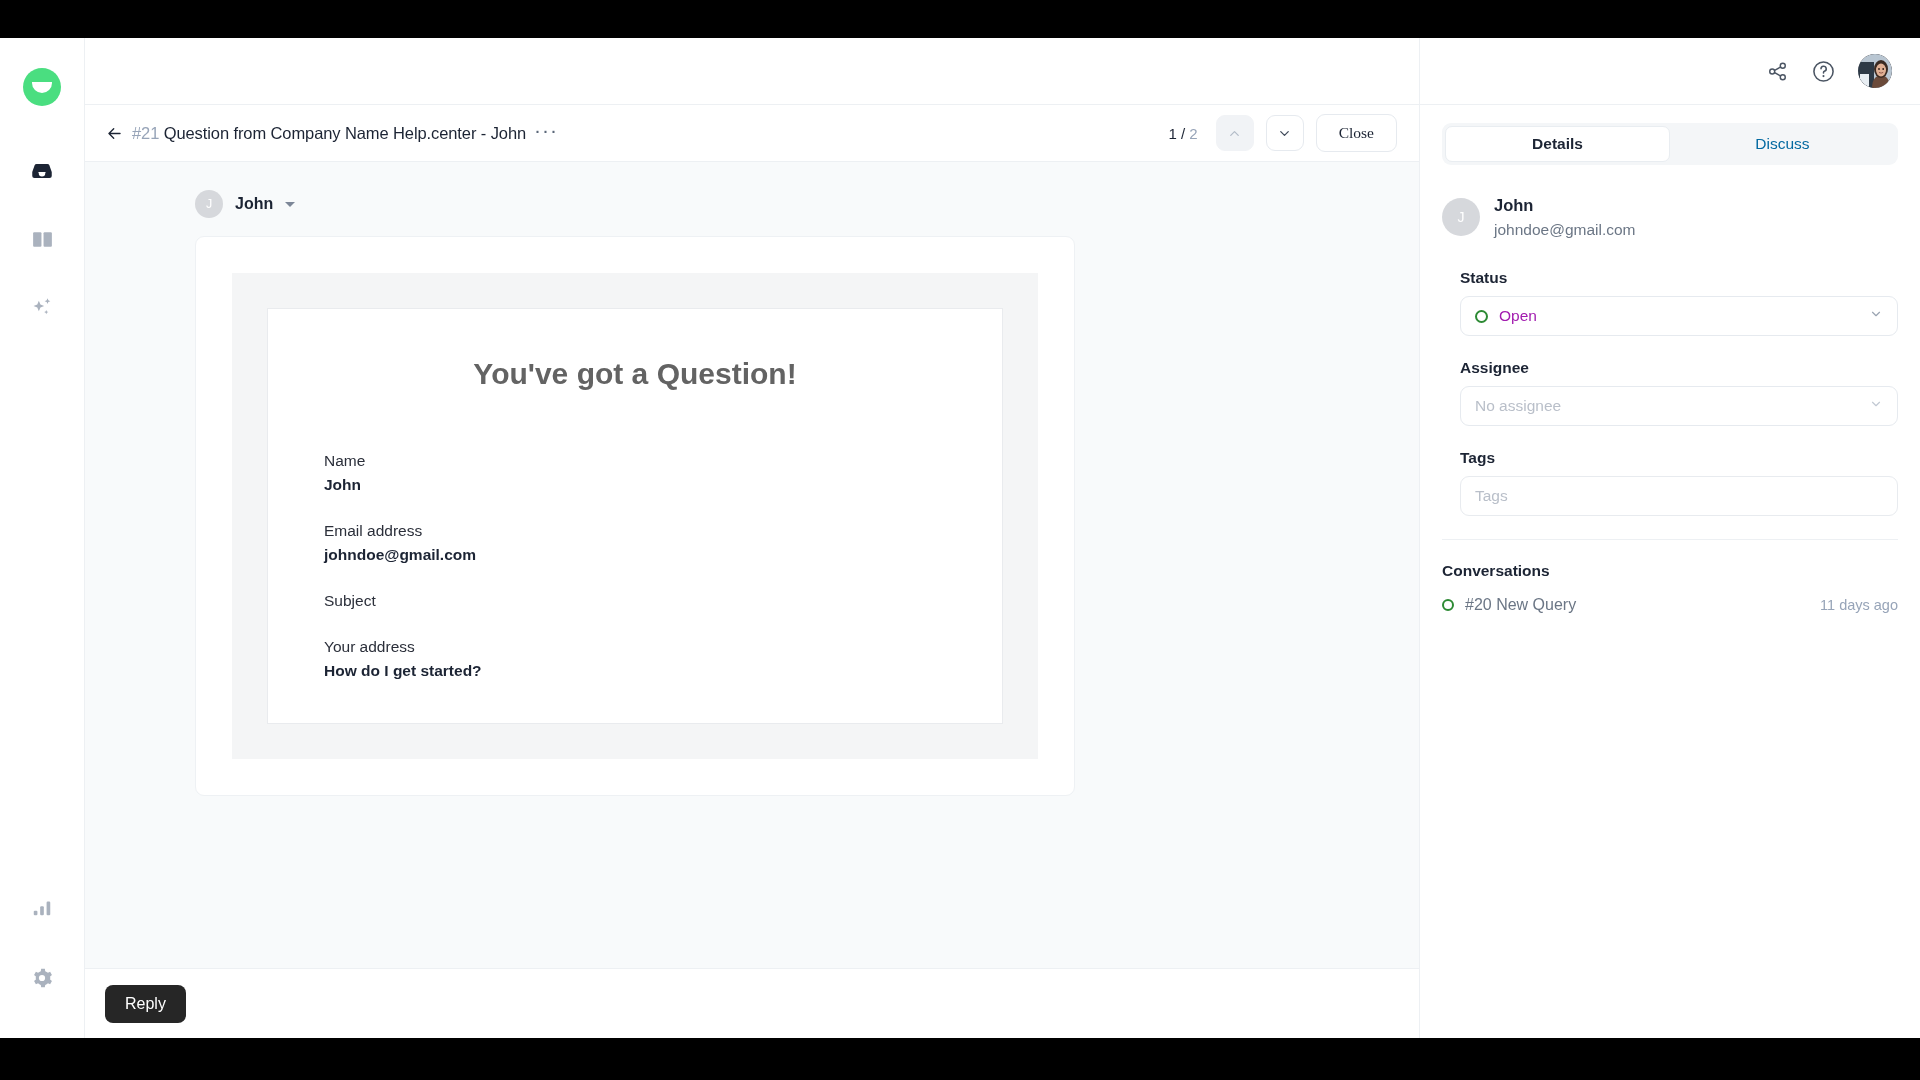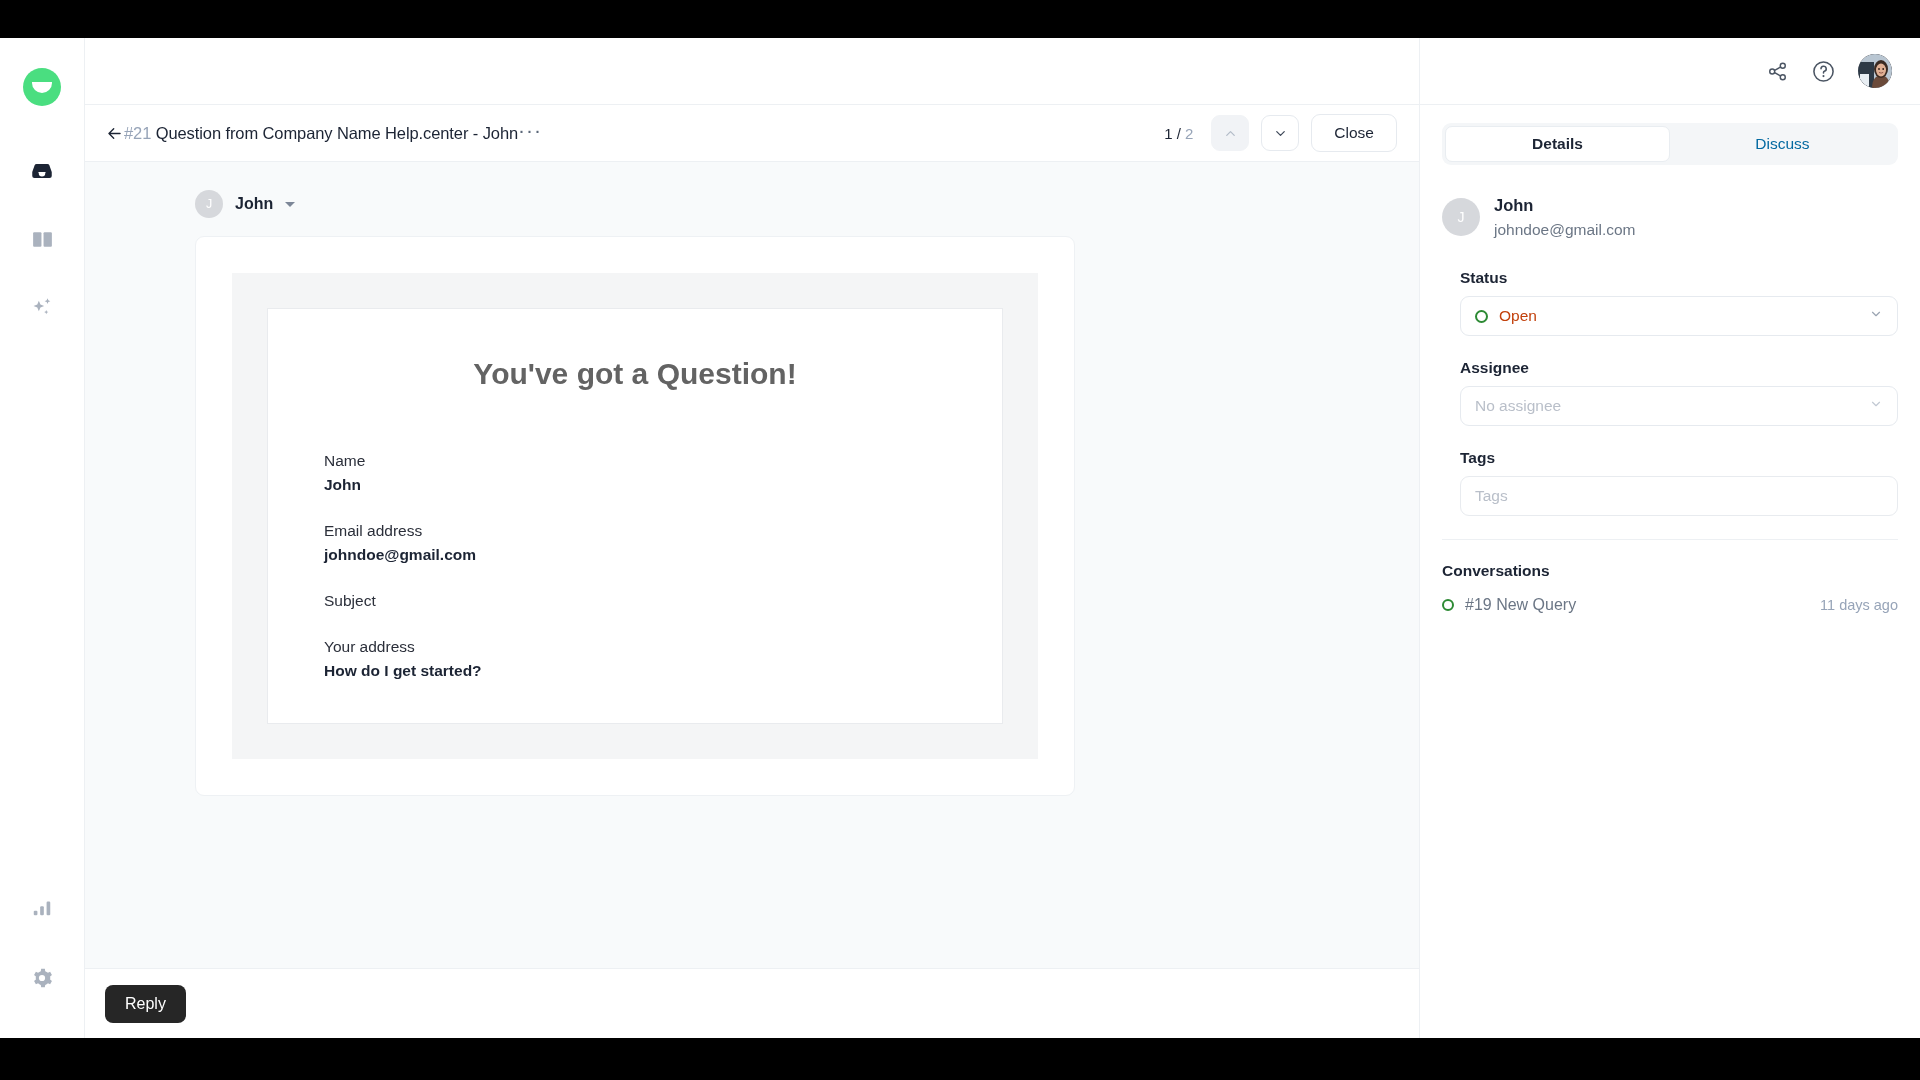--- a/index.html
+++ b/index.html
@@ -85,21 +85,21 @@
     border-bottom: 1px solid #edf0f3;
   }
   .convbar {
     height: 57px;
     flex: 0 0 57px;
     display: flex;
     align-items: center;
     padding: 0 22px 0 20px;
     border-bottom: 1px solid #edf0f3;
     background: #ffffff;
-    gap: 0;
+    gap: 8px;
   }
   .back-arrow { cursor: pointer; display: flex; align-items: center; }
   .conv-title {
     font-size: 16.5px;
     color: #1c2434;
     letter-spacing: -0.1px;
     white-space: nowrap;
   }
   .conv-title .num { color: #97a4b8; }
   .dots {
@@ -122,21 +122,21 @@
   }
   .chev-btn.disabled { background: #f1f3f6; border-color: #f1f3f6; }
   .close-btn {
     height: 38px;
     padding: 0 22px;
     border: 1px solid #e6eaef;
     border-radius: 9px;
     background: #ffffff;
     font-size: 15.5px;
     color: #1c2434;
-    font-family: Liberation Sans, sans-serif;
+    font-family: Liberation Serif, serif;
     cursor: pointer;
   }
 
   
   .thread {
     flex: 1 1 auto;
     background: #f8fafb;
     padding: 28px 0 0 0;
     overflow: hidden;
     position: relative;
@@ -282,21 +282,21 @@
     cursor: pointer;
     position: relative;
   }
   .select .ring {
     width: 13px; height: 13px;
     border: 2px solid #2d8a34;
     border-radius: 50%;
     margin-right: 11px;
     flex: 0 0 13px;
   }
-  .sel-text { font-size: 15.5px; color: #c2410c; }
+  .sel-text { font-size: 15.5px; color: #a21caf; }
   .sel-text.ph { color: #b9bfc9; }
   .sel-chev { margin-left: auto; }
   .input-box {
     height: 40px;
     border: 1px solid #e8ebef;
     border-radius: 9px;
     background: #ffffff;
     display: flex; align-items: center;
     padding: 0 14px;
   }
@@ -538,21 +538,21 @@
             <input type="text" placeholder="Tags" value="" style="">
           </div>
         </div>
 
         <div class="divider"></div>
 
         <div>
           <div class="sec-label">Conversations</div>
           <div class="conv-list-item">
             <span class="ring"></span>
-            <span class="cl-title">#19 New Query</span>
+            <span class="cl-title">#20 New Query</span>
             <span class="cl-time">11 days ago</span>
           </div>
         </div>
 
       </div>
     </div>
 
   </div>
 </div>
 

